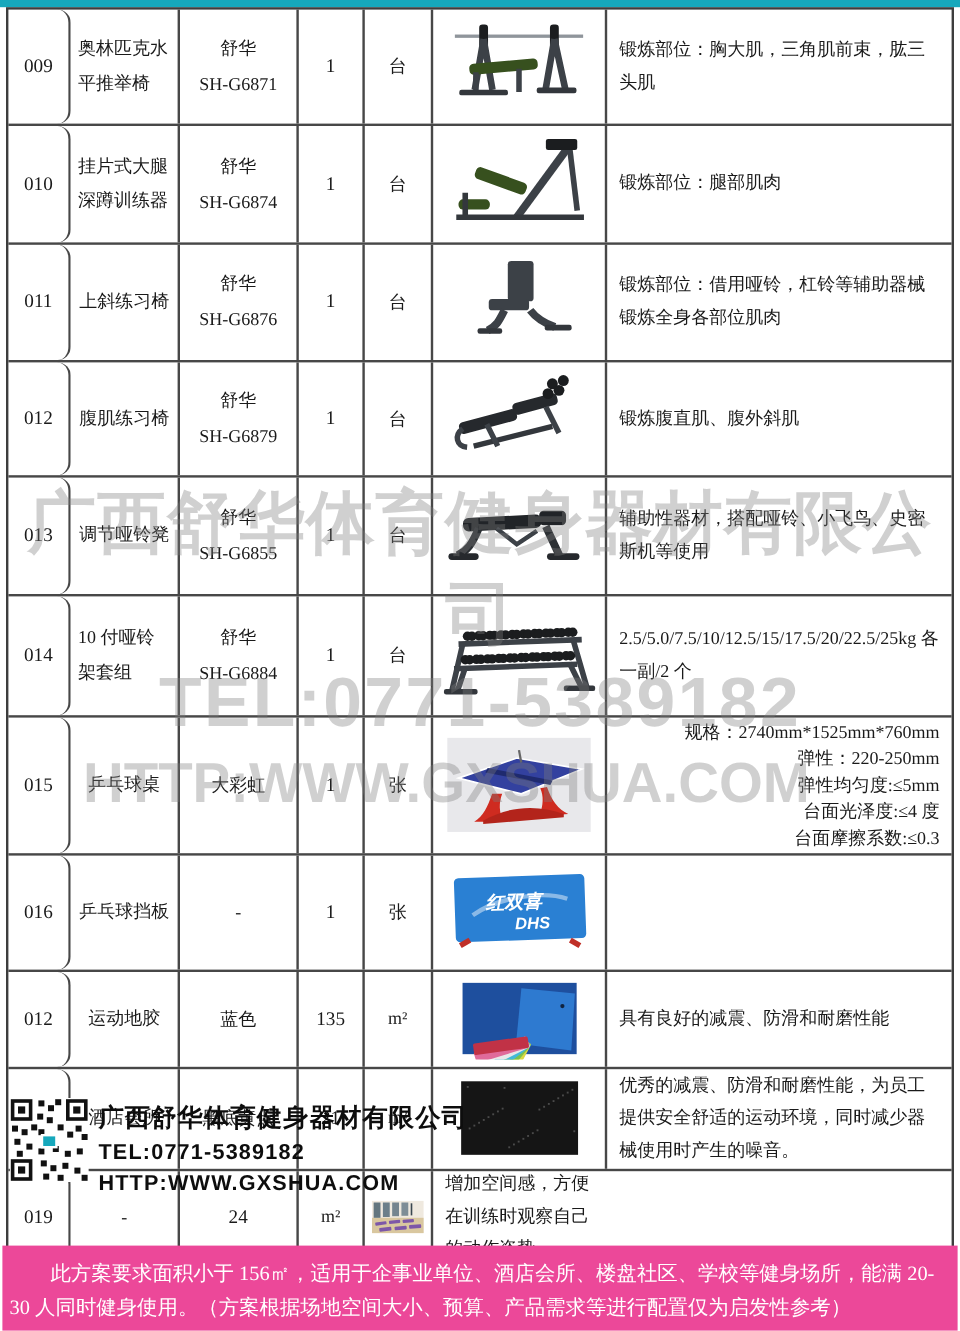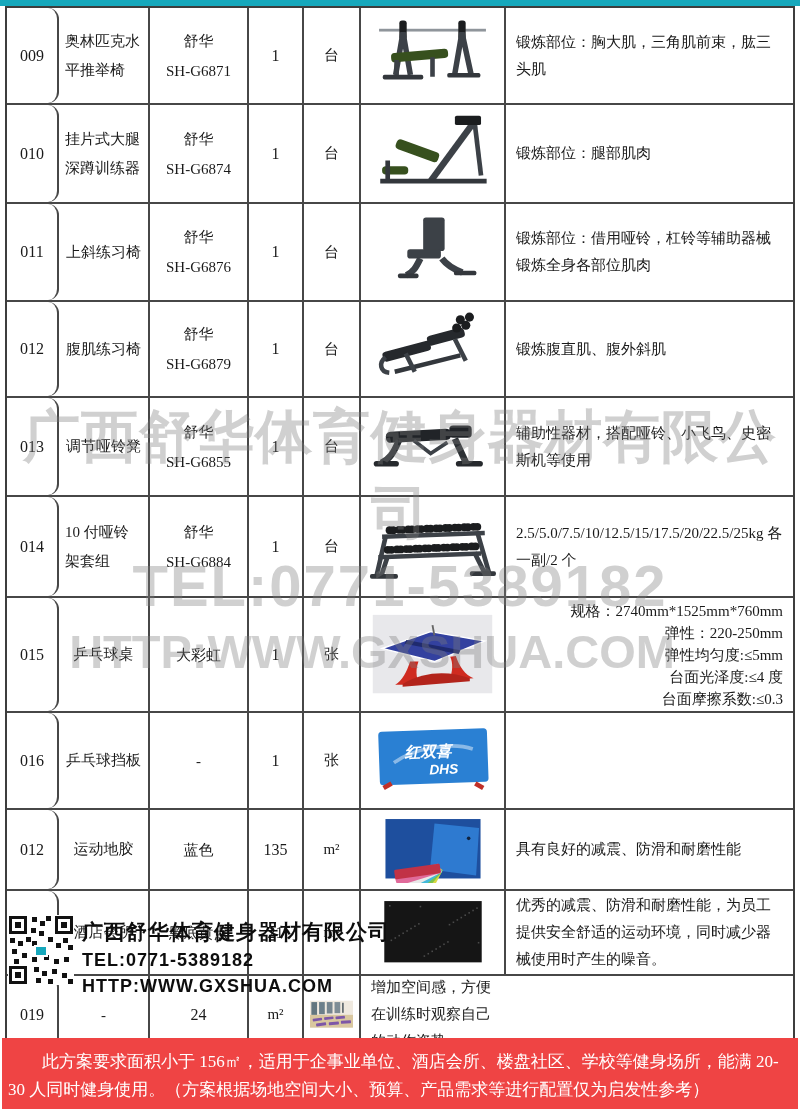--- a/index.html
+++ b/index.html
@@ -41,21 +41,21 @@
   .wm3{font-size:47px;line-height:60px;transform:translateX(-28px);}
   
   .stamp{position:absolute;left:8px;top:915px;z-index:6;display:flex;
          font-family:"Liberation Sans","DejaVu Sans",sans-serif;font-weight:bold;color:#0d0d0d;}
   .stamp-text{margin-left:8px;padding-top:2px;}
   .stamp-company{font-size:21px;line-height:30px;letter-spacing:1px;}
   .stamp-tel{font-size:18px;line-height:26px;letter-spacing:1px;}
   .stamp-url{font-size:18px;line-height:26px;letter-spacing:1px;}
   
   .footer{
-    position:absolute;left:2px;top:1038px;width:796px;height:71px;background:#ef4444;
+    position:absolute;left:2px;top:1038px;width:796px;height:71px;background:#ec4899;
     box-sizing:border-box;color:#ffffff;z-index:4;
   }
   .footer p{margin:0;padding:10px 8px 0 6px;font-size:17px;line-height:28px;text-indent:2em;
             font-family:"Liberation Serif","DejaVu Serif",serif;}
   svg{display:block;}
   svg text{font-family:"Liberation Sans","DejaVu Sans",sans-serif;}
 </style>
 </head>
 <body>
 

